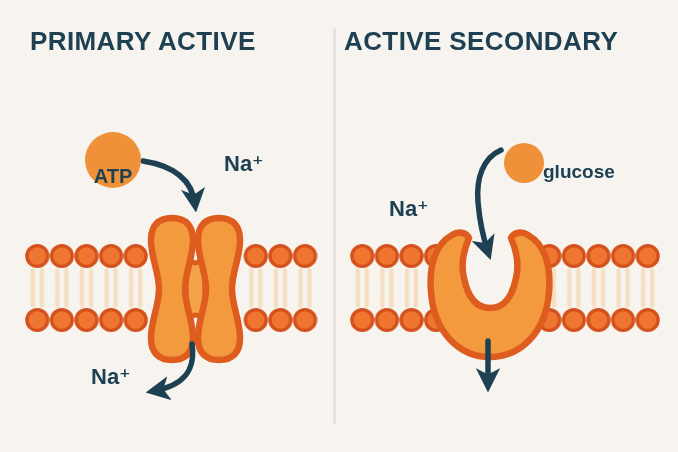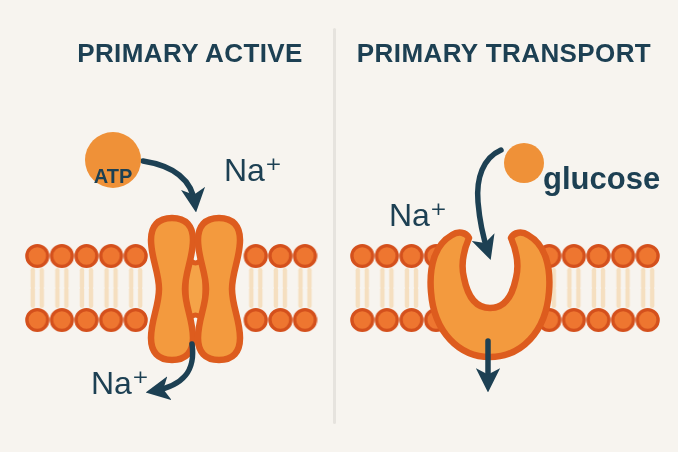--- a/index.html
+++ b/index.html
@@ -22,32 +22,32 @@
   .protein { fill: var(--protein-fill, #f39a3e); stroke: var(--protein-outline, #dd5c1e); stroke-width: 6.5; stroke-linejoin: round; }
   .connector { fill: var(--connector-fill, #f5a348); stroke: var(--protein-outline, #dd5c1e); stroke-width: 5; stroke-linejoin: round; }
   .arrow { stroke: var(--ink, #1d4053); stroke-width: 5.5; fill: none; stroke-linecap: round; }
 
   .divider {
     position:absolute; left:333px; top:28px; width:3px; height:396px;
     background: var(--divider, #e6e3de); border-radius:2px;
   }
 
   .title {
-    position:absolute; top:38px; text-align:center;
+    position:absolute; top:26px; 
     font-weight:800; font-size:26px; line-height:1.18; letter-spacing:0.4px;
     color: var(--ink, #1d4053);
   }
   .title.left  { left:30px;  width:320px; }
   .title.right { left:344px; width:320px; }
 
   .lbl {
-    position:absolute; font-weight:400; color: var(--ink, #1d4053);
-    font-size:32px; white-space:nowrap;
+    position:absolute; font-weight:700; color: var(--ink, #1d4053);
+    font-size:22px; white-space:nowrap;
   }
-  .lbl.molecule-name { font-weight:700; font-size:31px; }
+  .lbl.molecule-name { font-weight:700; font-size:19px; }
 
   .dot {
     position:absolute; border-radius:50%;
     background: var(--molecule-fill, #ef9138);
     display:flex; align-items:center; justify-content:center;
   }
   .atp-badge { left:85px; top:132px; width:56px; height:56px;
     color: var(--ink, #1d4053); font-weight:700; font-size:20px;align-items:flex-end; }
   .glucose-dot { left:504px; top:143px; width:40px; height:40px; }
 </style>
@@ -122,21 +122,21 @@
 
   <div class="dot atp-badge">
     <span>ATP</span>
   </div>
 
   <div class="lbl" style="left:224px; top:151px;">Na⁺</div>
 
   <div class="lbl" style="left:91px; top:364px;">Na⁺</div>
 
   <div class="title right">
-    <div>PRIMARY TRANSPORT</div>
+    <div>ACTIVE SECONDARY</div>
   </div>
 
   <div class="dot glucose-dot"></div>
 
   <div class="lbl molecule-name" style="left:543px; top:161px;">glucose</div>
 
   <div class="lbl" style="left:389px; top:196px;">Na⁺</div>
 
 </div>
 

